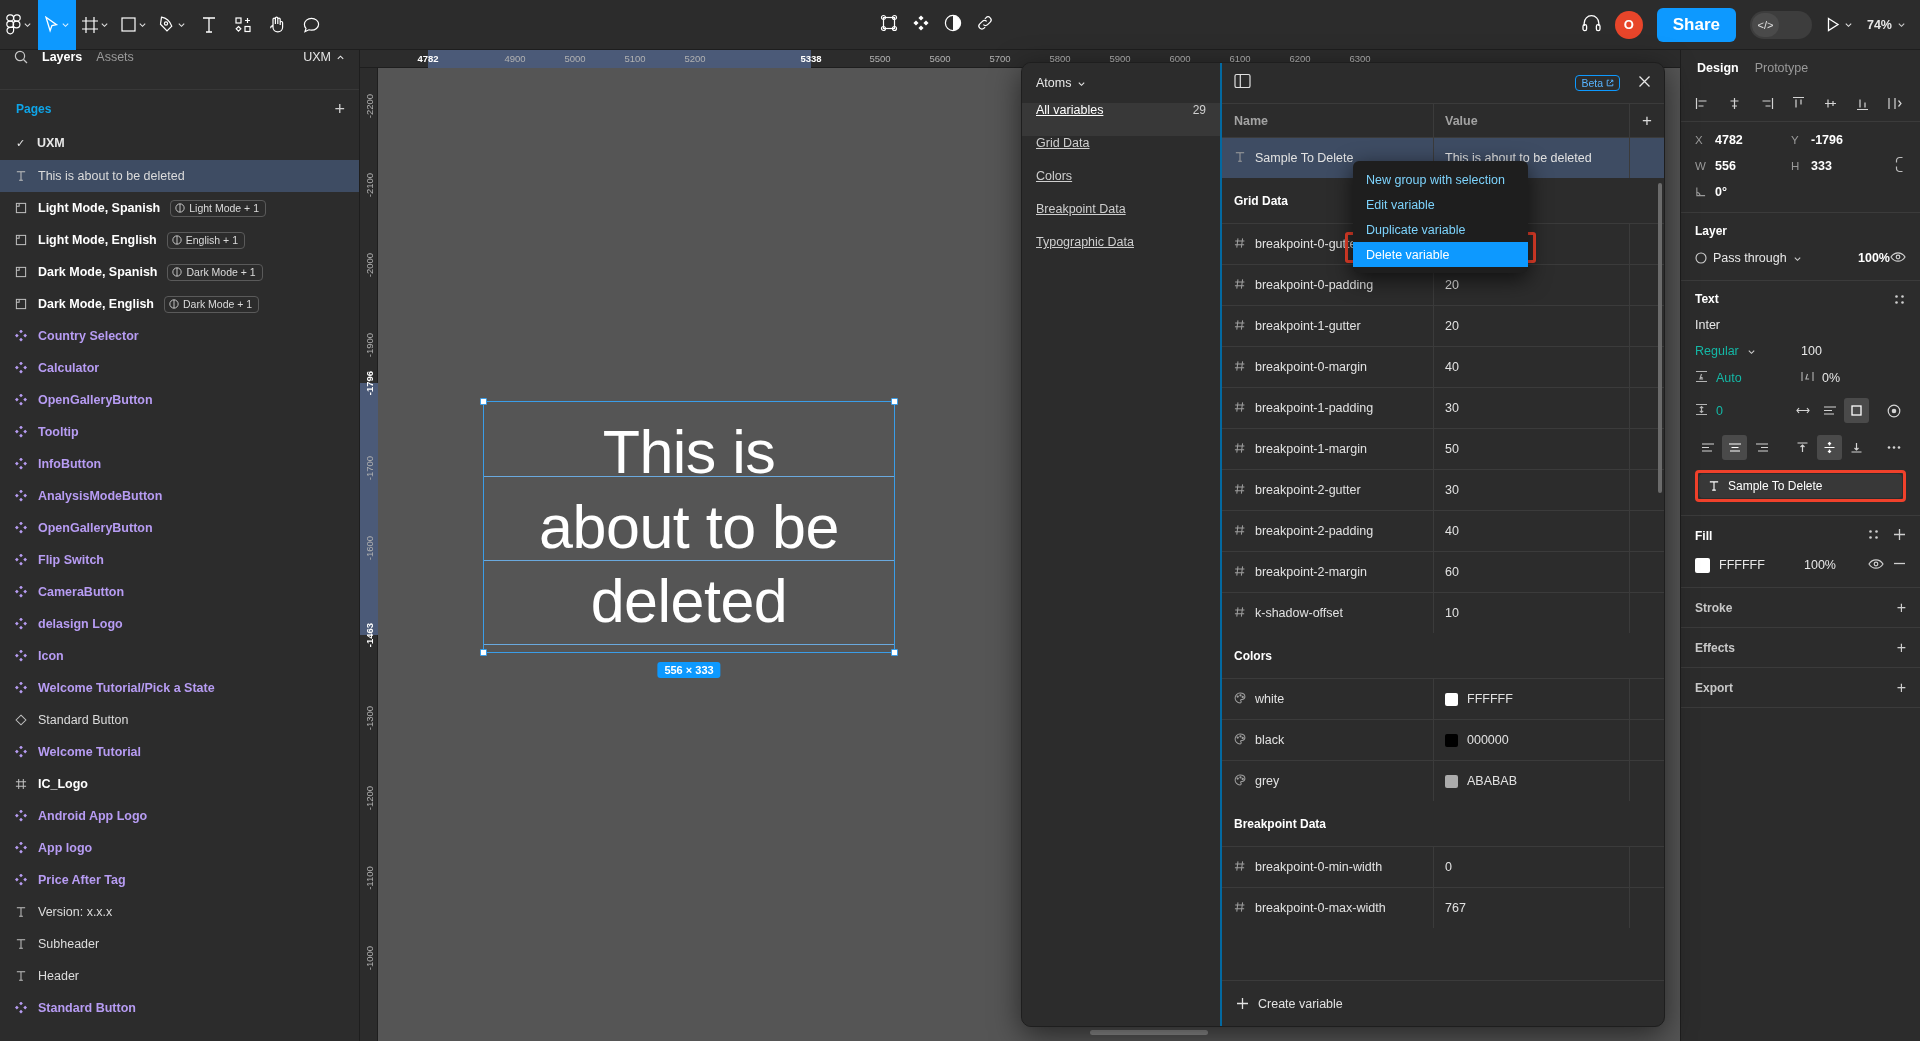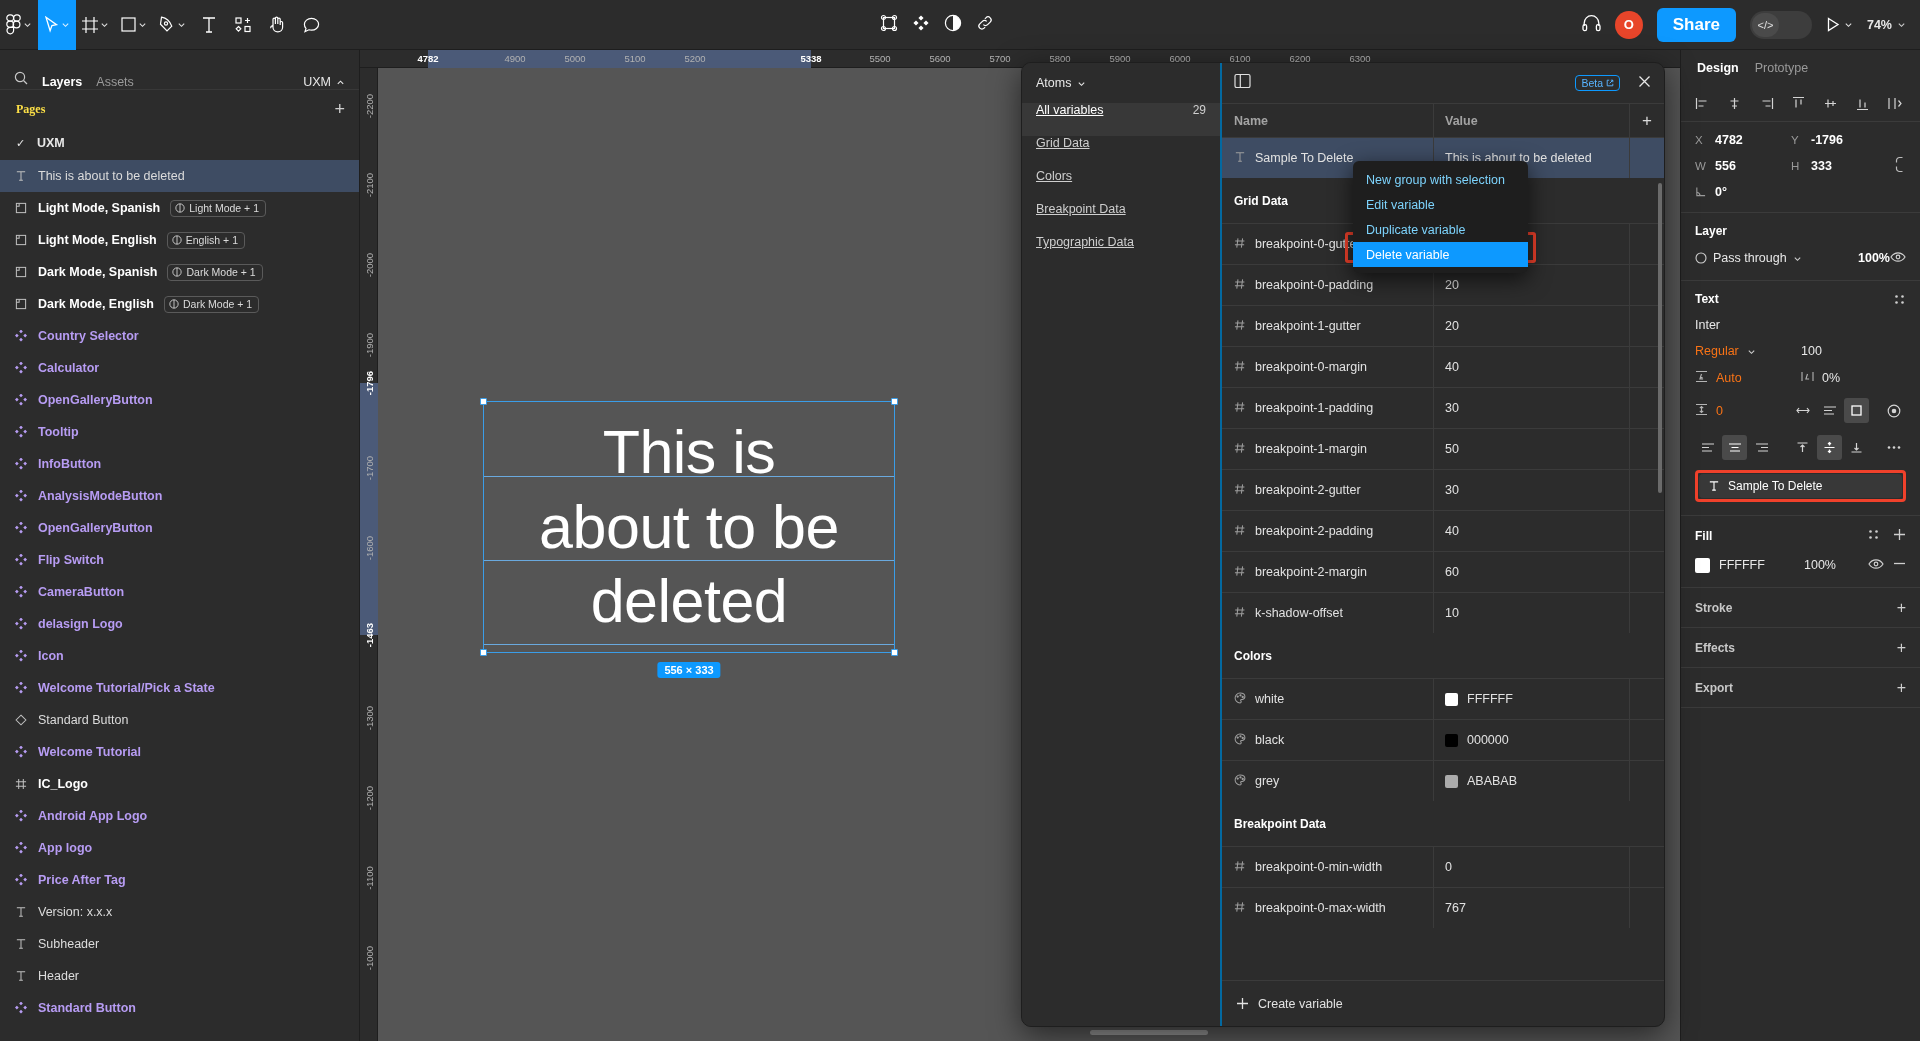--- a/index.html
+++ b/index.html
@@ -49,31 +49,31 @@
   .zoomlvl { color: #e8e8e8; font-size: 12.5px; font-weight: 600; display: flex; align-items: center; gap: 5px; cursor: pointer; }
   .playgrp { display: flex; align-items: center; gap: 4px; color: #fff; cursor: pointer; }
 
   
   .left {
     position: absolute; top: 50px; left: 0; width: 360px; height: 991px;
     background: #2c2c2c; border-right: 1px solid #1e1e1e;
     display: flex; flex-direction: column;
   }
   .left-head {
-    height: 40px; display: flex; align-items: flex-end; gap: 14px; padding: 0 14px;
+    height: 40px; display: flex; align-items: flex-start; gap: 14px; padding: 0 14px;
     border-bottom: 1px solid #383838; position: relative;
   }
   .lh-tab { font-size: 12.5px; color: #9a9a9a; cursor: pointer; }
   .lh-tab.active { color: #ffffff; font-weight: 700; }
   .lh-file { position: absolute; right: 14px; font-size: 12.5px; color: #e8e8e8; display: flex; align-items: center; gap: 5px; cursor: pointer; }
   .pages-head {
     height: 38px; display: flex; align-items: center; padding: 0 14px 0 16px;
     position: relative;
   }
-  .pages-title { font-size: 12px; font-weight: 700; color: #fde047; font-family: Liberation Serif, serif; }
+  .pages-title { font-size: 12px; font-weight: 700; color: #0ea5e9; }
   .pages-add { position: absolute; right: 14px; color: #cfcfcf; cursor: pointer; font-size: 18px; line-height: 1; }
   .page-row {
     height: 30px; display: flex; align-items: center; padding: 0 14px 0 16px; gap: 10px; cursor: pointer;
   }
   .page-row .chk { width: 11px; color: #e8e8e8; font-size: 11px; }
   .page-row .nm { font-size: 12.5px; color: #e8e8e8; font-weight: 600; }
   .layer-list { flex: 1; overflow: hidden; padding-top: 2px; }
   .layer-row {
     height: 32px; display: flex; align-items: center; gap: 10px; padding: 0 10px 0 14px; cursor: pointer;
   }
@@ -217,21 +217,21 @@
   .fld .lbl { font-size: 11.5px; color: #9a9a9a; width: 11px; }
   .fld .val { font-size: 12.5px; color: #ffffff; font-weight: 600; }
   .link-ico { position: absolute; right: 0; color: #bdbdbd; cursor: pointer; }
   .sec-title { font-size: 12px; font-weight: 700; color: #ffffff; }
   .sec-head { display: flex; align-items: center; justify-content: space-between; }
   .sec-head .acts { display: flex; align-items: center; gap: 13px; color: #cfcfcf; cursor: pointer; }
   .blend-row { display: flex; align-items: center; gap: 0; margin-top: 11px; }
   .blend-row .nm { font-size: 12.5px; color: #e8e8e8; flex: 1; display: flex; align-items: center; gap: 6px; }
   .blend-row .op { font-size: 12.5px; color: #ffffff; font-weight: 600; }
   .txt-line { display: flex; align-items: center; margin-top: 12px; }
-  .txt-line .c1 { width: 106px; display: flex; align-items: center; gap: 8px; font-size: 12.5px; color: #f97316; }
+  .txt-line .c1 { width: 106px; display: flex; align-items: center; gap: 8px; font-size: 12.5px; color: #14b8a6; }
   .txt-line .c2 { display: flex; align-items: center; gap: 8px; font-size: 12.5px; color: #e8e8e8; }
   .icobox {
     width: 25px; height: 25px; display: flex; align-items: center; justify-content: center;
     border-radius: 3px; color: #d4d4d4; cursor: pointer;
   }
   .icobox.on { background: #4a4a4a; color: #ffffff; }
   .var-pill {
     display: flex; align-items: center; gap: 8px; background: #383838;
     border-radius: 4px; padding: 5px 9px; font-size: 12px; color: #ffffff; cursor: pointer;
   }

